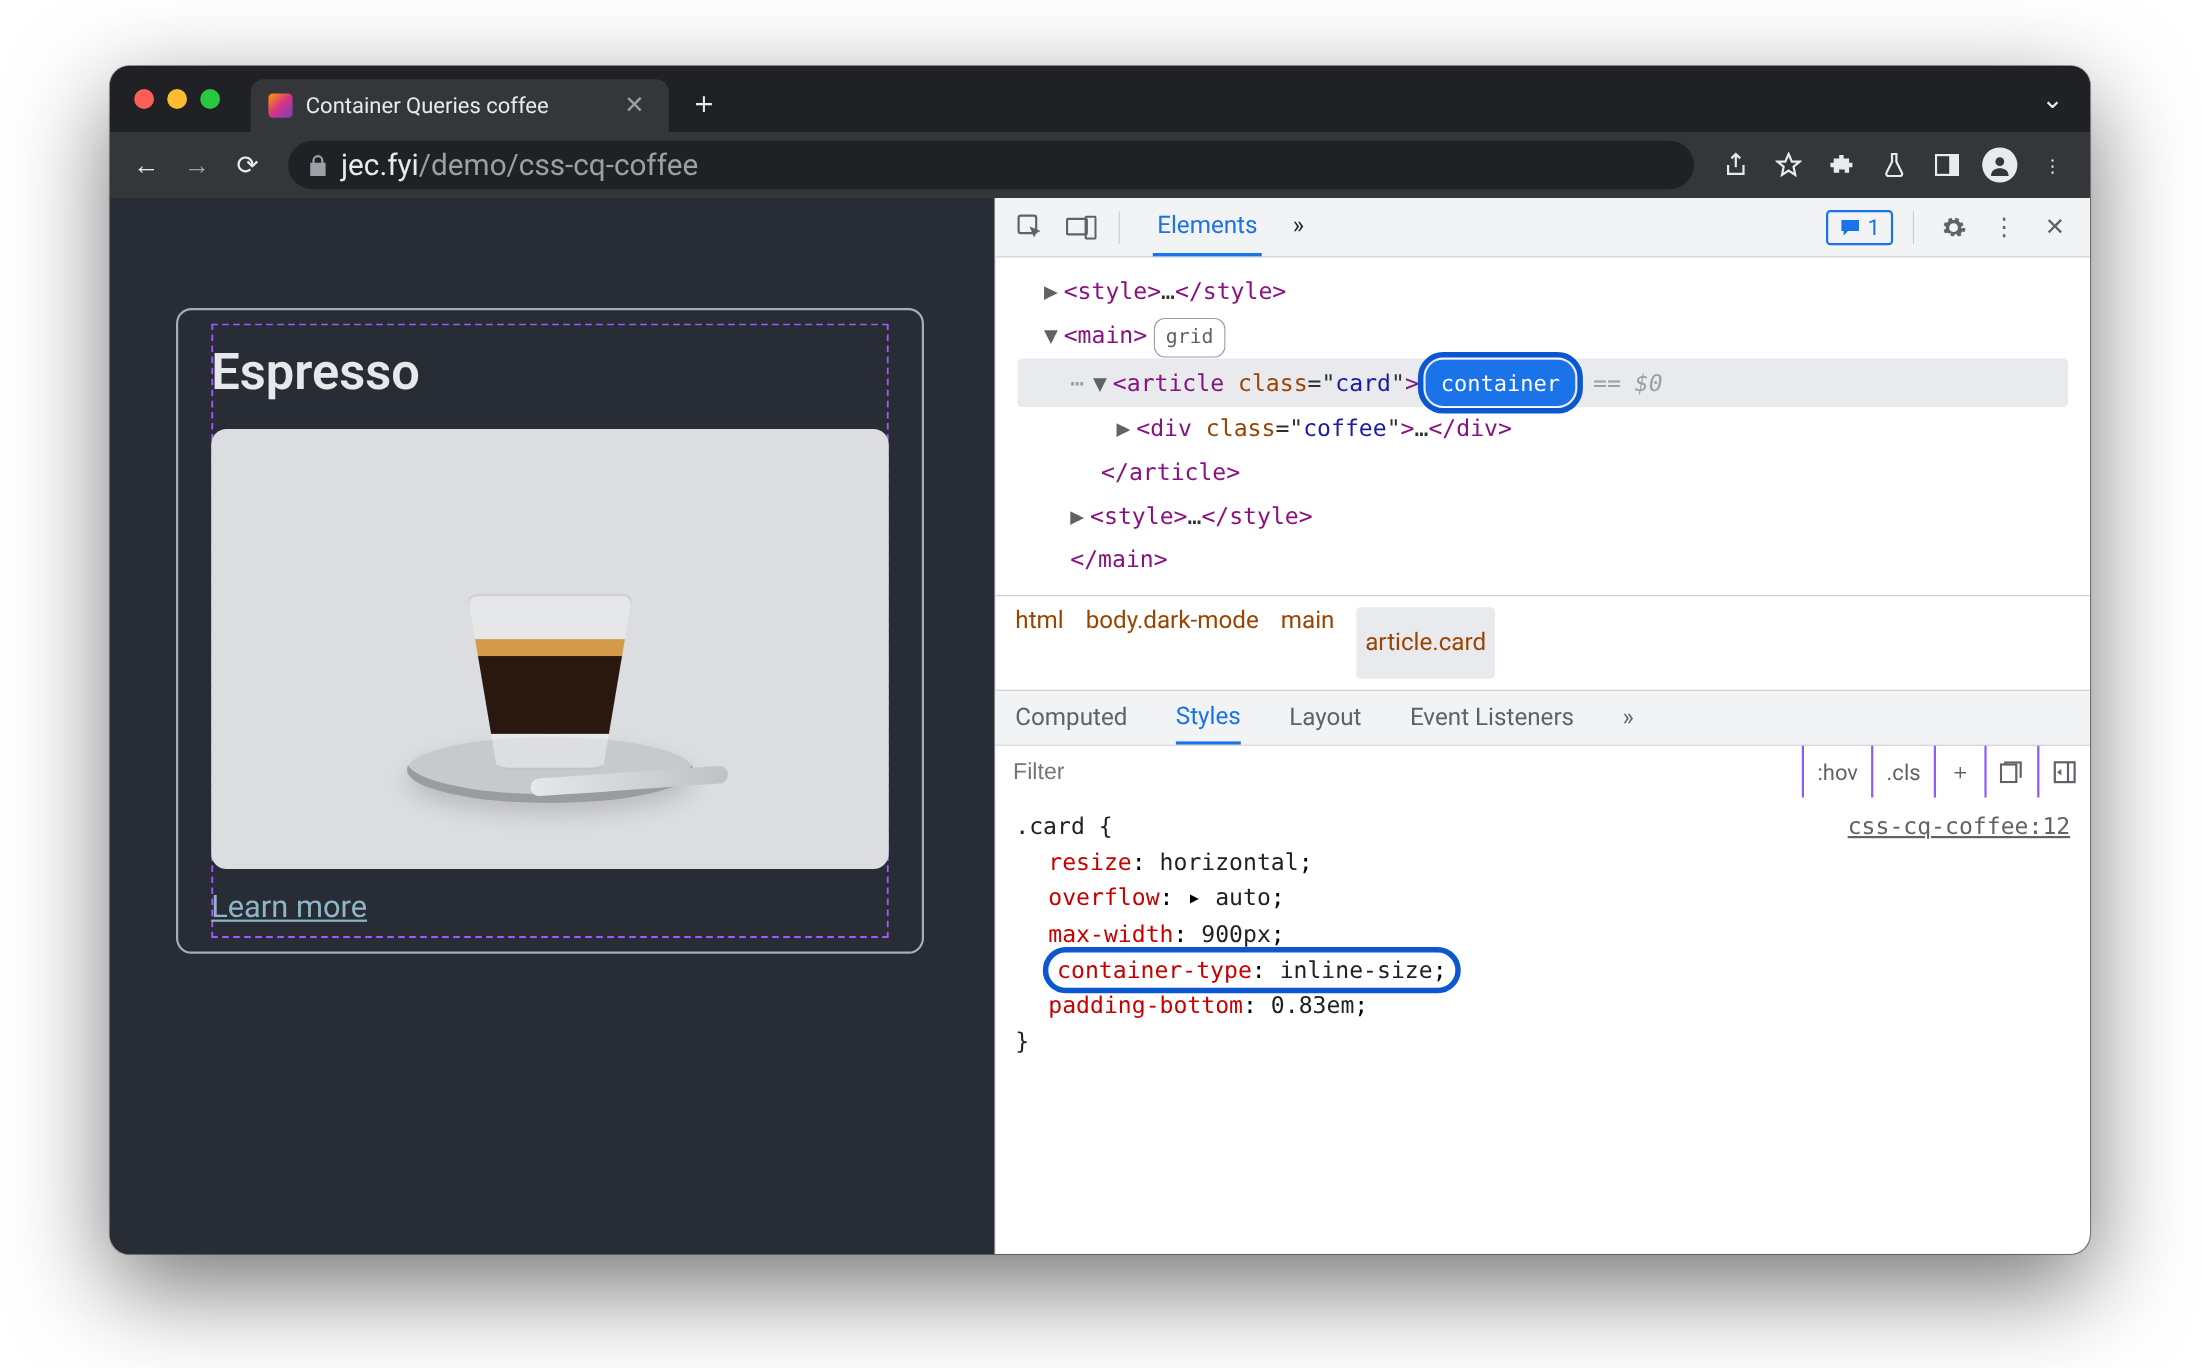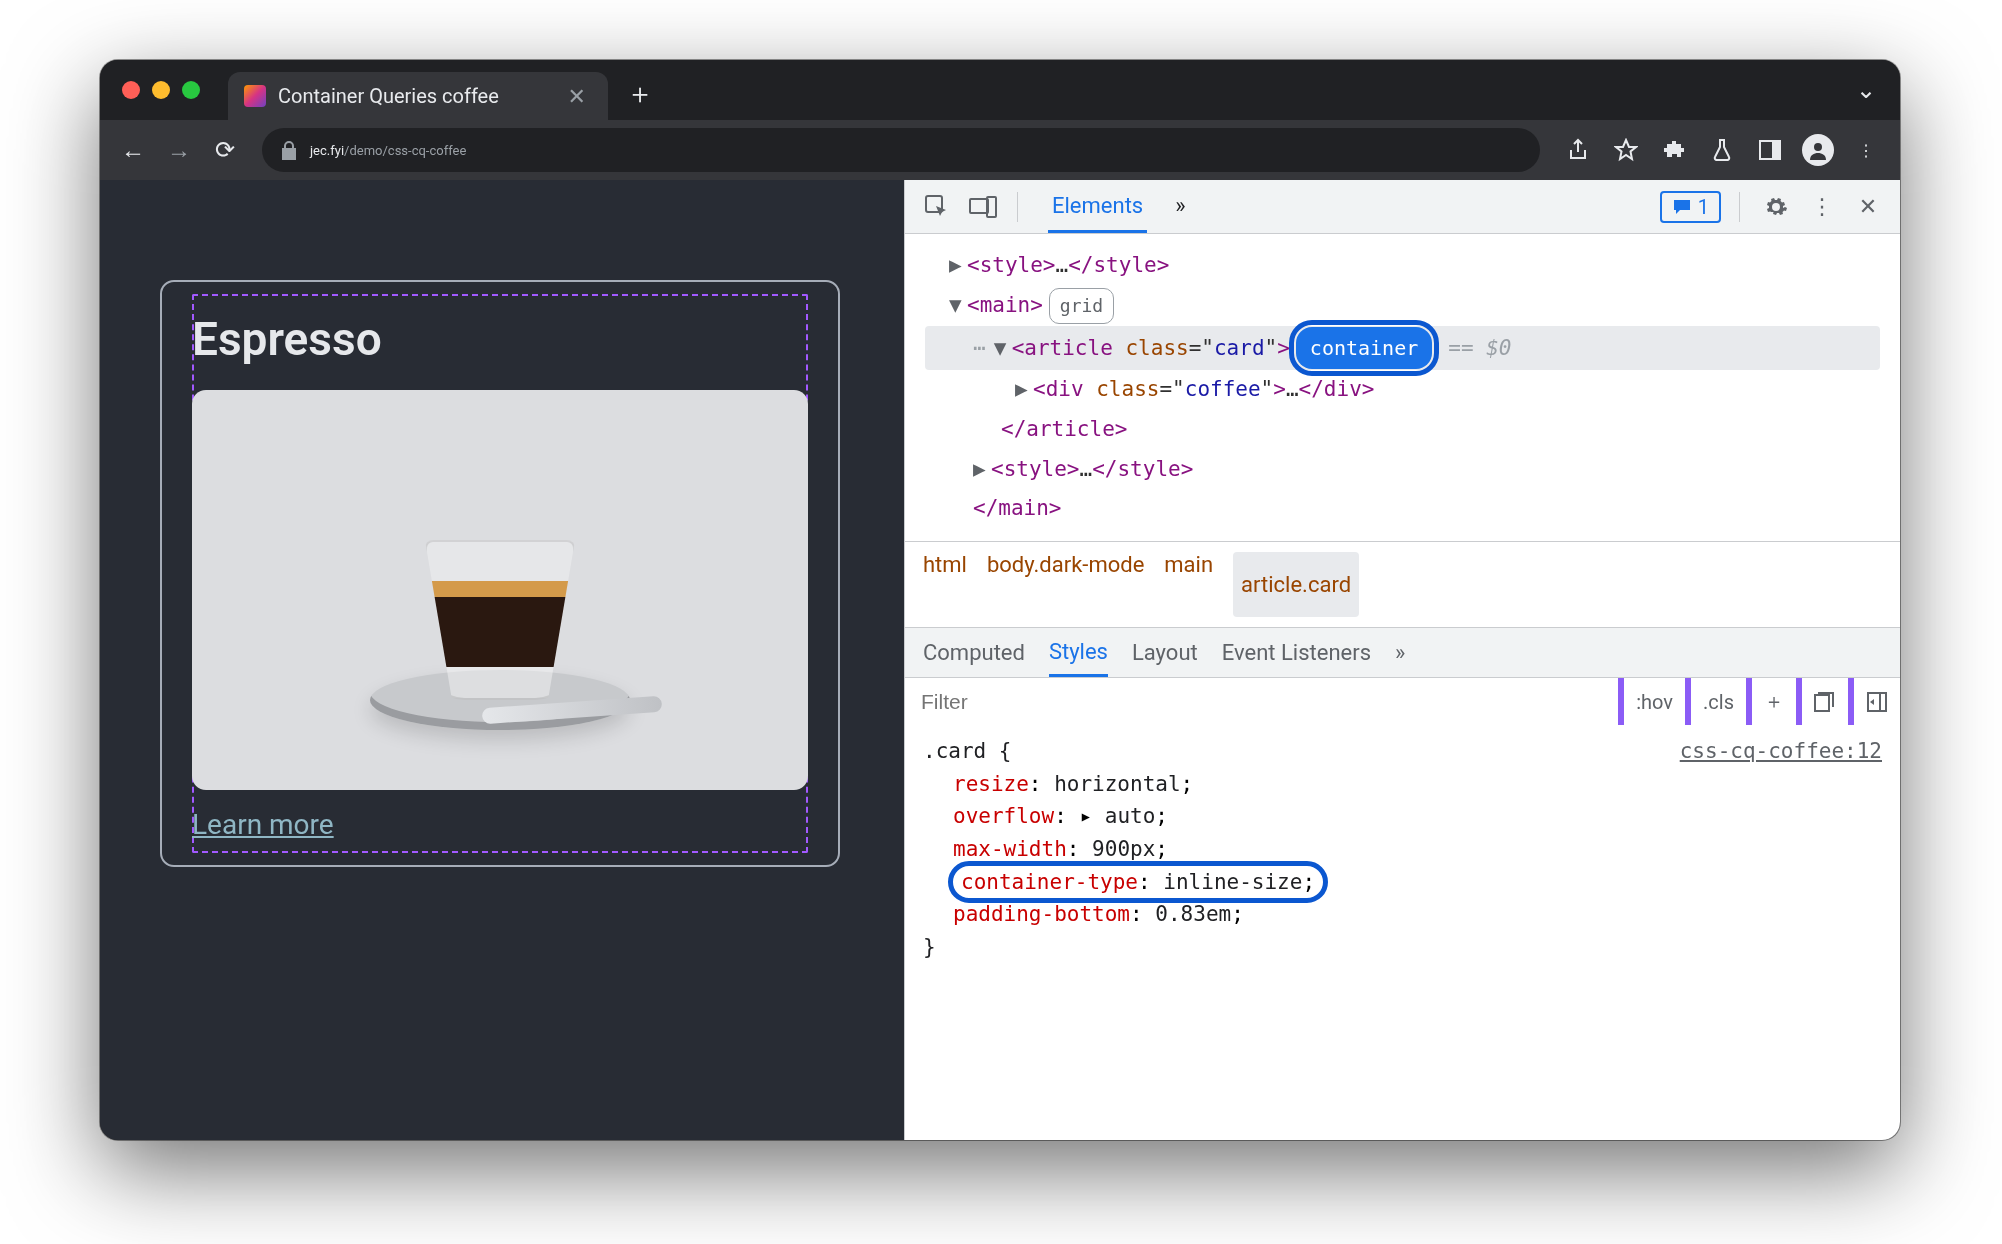--- a/index.html
+++ b/index.html
@@ -16,21 +16,21 @@
 .tab-title { color: #e8eaed; font-size: 20px; flex: 1; }
 .tab-close { color: #9aa0a6; font-size: 22px; cursor: pointer; padding: 0 6px; }
 .newtab { color: #e8eaed; font-size: 28px; margin-left: 18px; margin-top: 8px; cursor: pointer; }
 .tab-spacer { flex: 1; }
 .chev { color: #e8eaed; font-size: 24px; margin-right: 8px; cursor: pointer; }
 .addressbar { height: 60px; background: #35363a; display: flex; align-items: center; padding: 0 14px; gap: 8px; }
 .navbtn { width: 38px; height: 38px; display: flex; align-items: center; justify-content: center; color: #9aa0a6; font-size: 24px; cursor: pointer; border-radius: 50%; }
 .navbtn.enabled { color: #e8eaed; }
 .omnibox { flex: 1; height: 44px; background: #202124; border-radius: 22px; display: flex; align-items: center; padding: 0 18px; gap: 12px; margin: 0 10px; }
 .lock { color: #9aa0a6; }
-.url { color: #e8eaed; font-size: 13px; }
+.url { color: #e8eaed; font-size: 27px; }
 .url-dim { color: #9aa0a6; }
 .toolbtn { width: 40px; height: 40px; display: flex; align-items: center; justify-content: center; color: #e8eaed; cursor: pointer; }
 .account { width: 32px; height: 32px; border-radius: 50%; background: #e8eaed; display: flex; align-items: center; justify-content: center; }
 .content { display: flex; height: calc(100% - 120px); }
 .page { width: 804px; background: #282c34; padding: 100px 60px; position: relative; }
 .card { border: 2px solid #a6adb8; border-radius: 14px; padding: 30px 30px 24px 30px; width: 680px; position: relative; background: #282c34; }
 .card-inner-dotted { position: absolute; left: 30px; right: 30px; top: 12px; bottom: 12px; border: 2px dashed #a259ff; border-radius: 2px; pointer-events: none; }
 .card-title { color: #e6e8eb; font-size: 46px; font-weight: 600; margin-bottom: 24px; position: relative; z-index: 2; }
 .coffee-img { width: 100%; height: 400px; border-radius: 14px; background: #dcdde0; position: relative; z-index: 2; overflow: hidden; display: flex; align-items: center; justify-content: center; }
 .learn { color: #8fb6c4; font-size: 28px; text-decoration: underline; margin-top: 18px; display: inline-block; position: relative; z-index: 2; }
@@ -49,26 +49,26 @@
 .attr { color: #994500; }
 .val { color: #1a1aa6; }
 .txt { color: #303030; }
 .badge-grid { display: inline-block; border: 1px solid #9aa0a6; border-radius: 10px; padding: 0 10px; font-size: 18px; color: #5f6368; margin-left: 6px; }
 .selected-line { background: #e8eaed; border-radius: 4px; padding: 1px 0; display: block; }
 .badge-container { display: inline-block; background: #1a73e8; color: #fff; border-radius: 16px; padding: 2px 14px; font-size: 20px; margin: 0 6px; outline: 5px solid #0b57d0; outline-offset: 2px; }
 .dim { color: #9aa0a6; font-style: italic; margin-left: 10px; }
 .ellipsis { color: #9aa0a6; margin-right: 8px; }
 .breadcrumb { border-top: 1px solid #cacccf; padding: 10px 18px; display: flex; gap: 20px; font-size: 22px; color: #994500; }
 .breadcrumb .sel { background: #e8eaed; padding: 20px 8px; border-radius: 4px; color: #994500; }
-.styles-tabbar { border-top: 1px solid #cacccf; background: #f1f3f4; display: flex; align-items: center; padding: 0 18px; height: 50px; gap: 24px; }
+.styles-tabbar { border-top: 1px solid #cacccf; background: #f1f3f4; display: flex; align-items: center; padding: 0 18px; height: 50px; gap: 44px; }
 .st-tab { color: #5f6368; font-size: 22px; padding: 10px 0; cursor: pointer; }
 .st-tab.active { color: #1a73e8; border-bottom: 3px solid #1a73e8; }
 .filterbar { border-top: 1px solid #cacccf; display: flex; align-items: center; height: 48px; }
 .filter-input { flex: 1; border: none; padding: 0 16px; font-size: 21px; height: 100%; color: #5f6368; outline: none; }
-.filterbtn { padding: 0 12px; color: #5f6368; font-size: 20px; cursor: pointer; height: 100%; display: flex; align-items: center; border-left: 6px solid #8b5cf6; }
+.filterbtn { padding: 0 12px; color: #5f6368; font-size: 20px; cursor: pointer; height: 100%; display: flex; align-items: center; border-left: 2px solid #8b5cf6; }
 .css { padding: 10px 18px; font-family: Menlo, Consolas, monospace; font-size: 21px; line-height: 1.55; }
 .css-sel { color: #202124; }
 .css-prop { color: #c80000; }
 .css-val { color: #202124; }
 .css-link { float: right; text-decoration: underline; color: #5f6368; }
 .circled { outline: 5px solid #0b57d0; border-radius: 18px; padding: 0 8px; display: inline-block; }
 .ind { padding-left: 30px; display: block; }
 svg { display: block; }
 
 .saucer { position: absolute; bottom: 60px; left: 50%; transform: translateX(-50%); width: 260px; height: 60px; background: #c7c9cc; border-radius: 50%; box-shadow: inset 0 -8px 0 #9a9ca0, 0 10px 20px rgba(0,0,0,0.15); }

